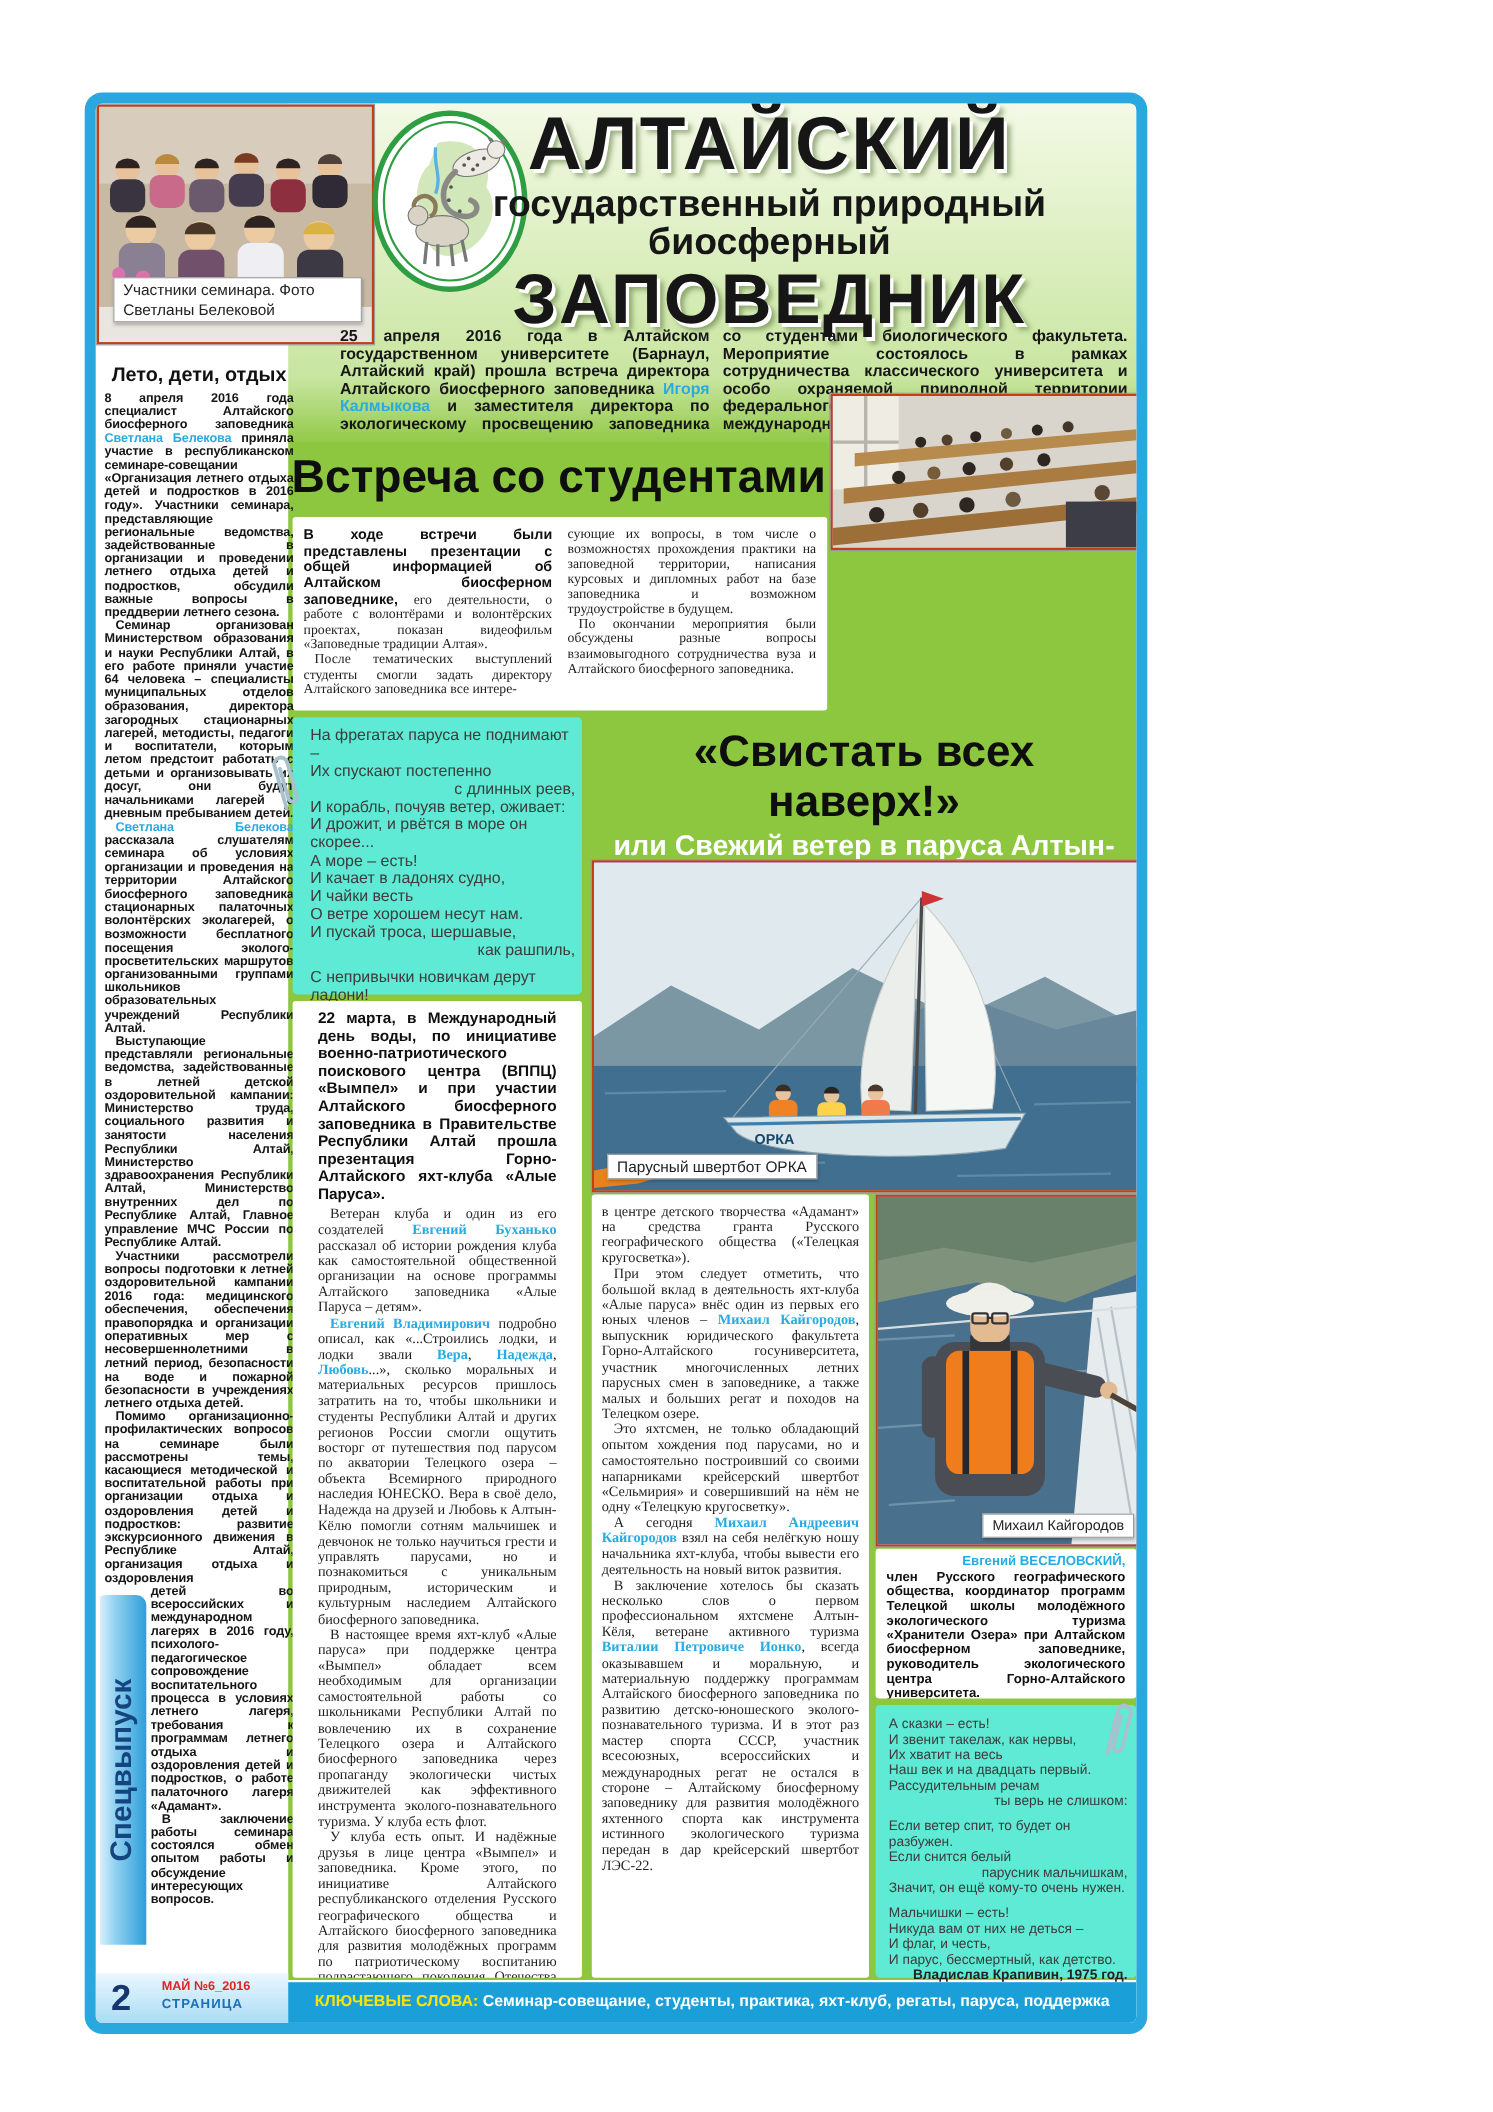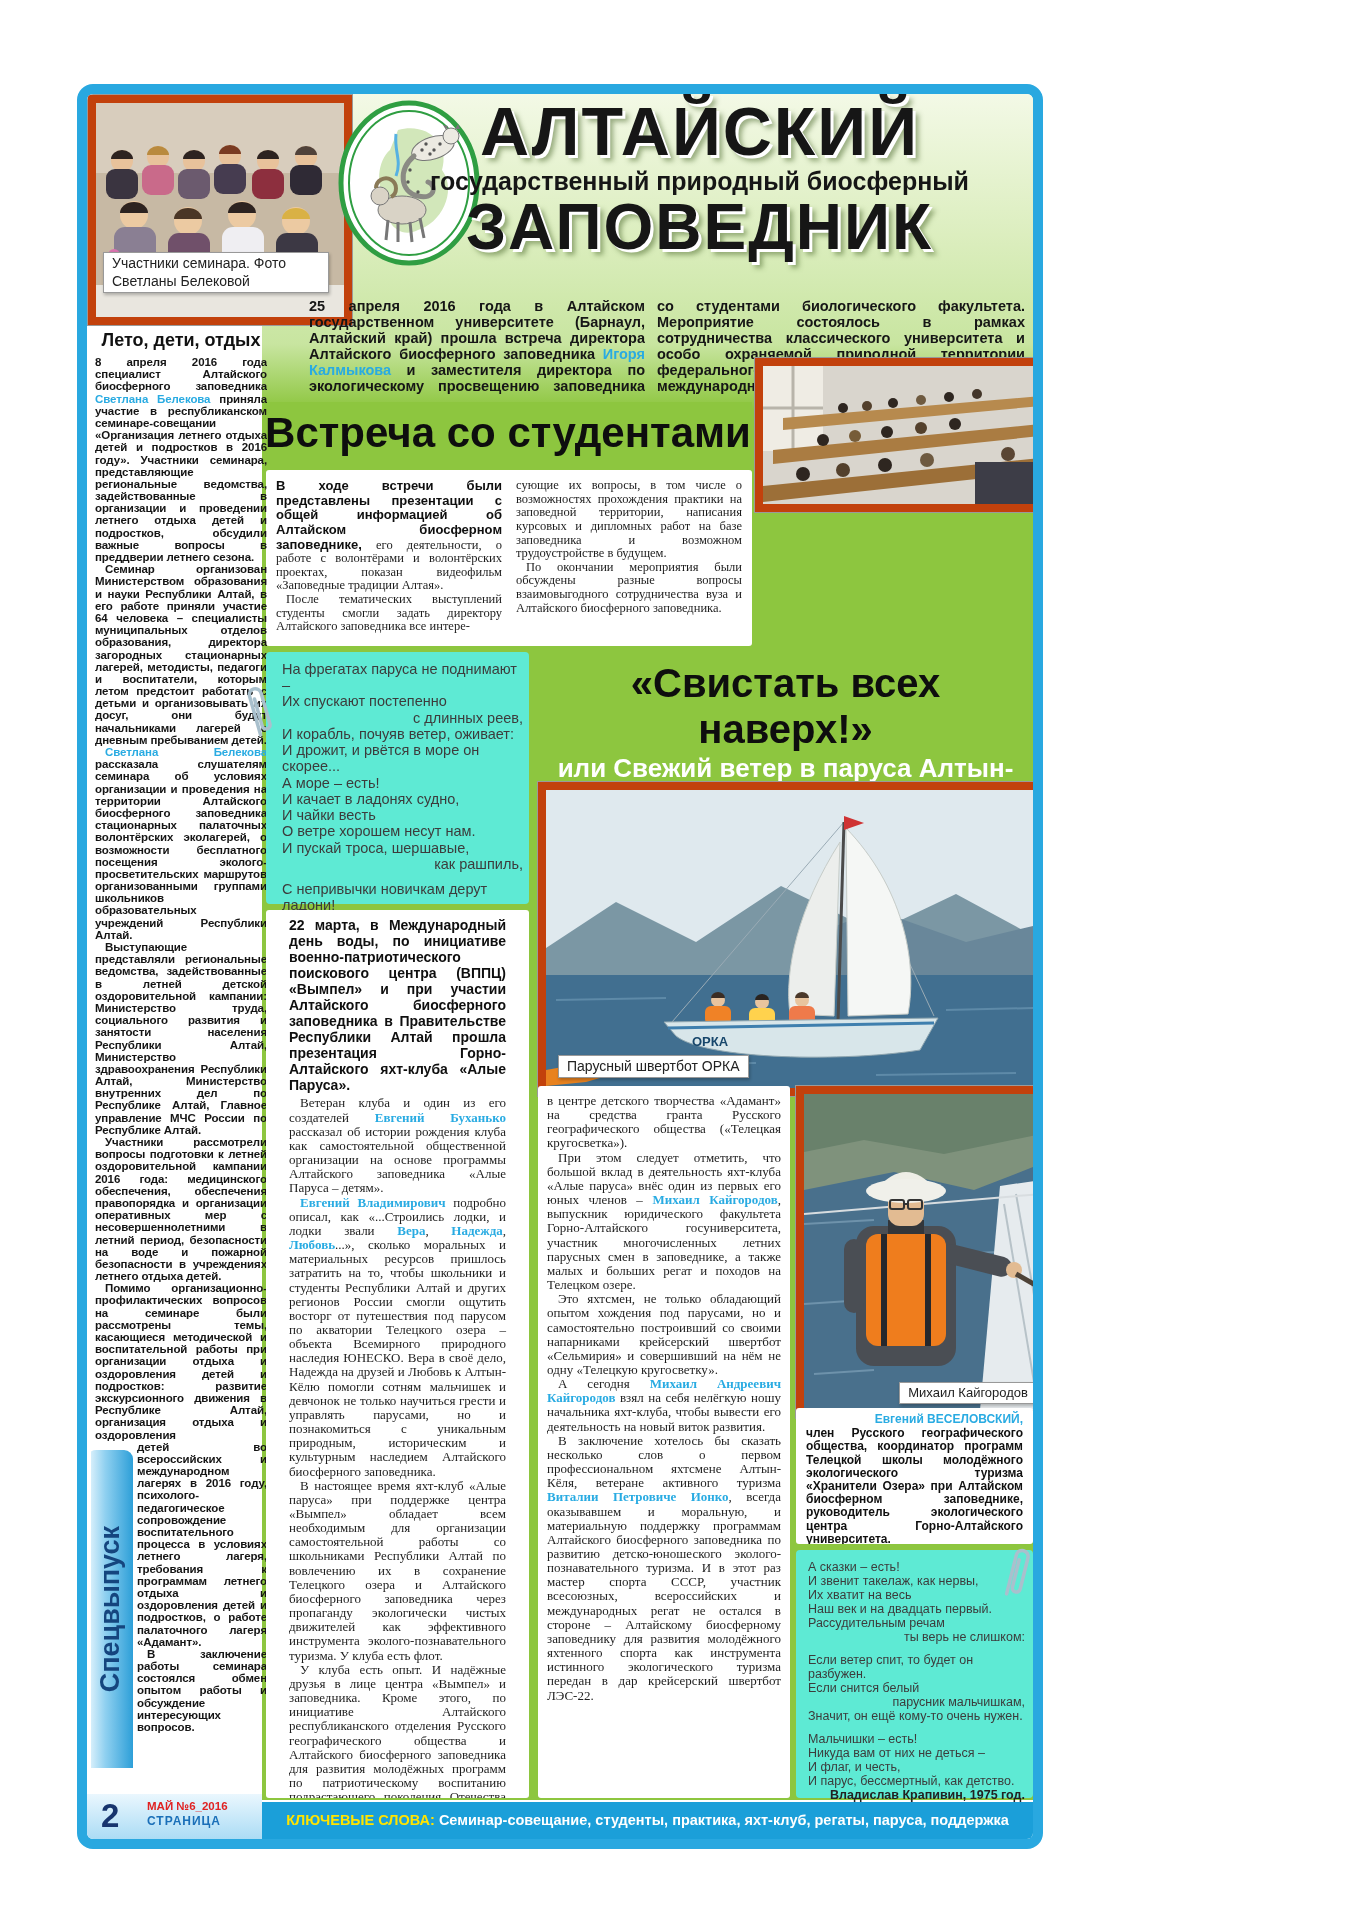--- a/index.html
+++ b/index.html
@@ -2,30 +2,30 @@
 <html><head>
 <meta charset="utf-8">
 <style>
   html,body{margin:0;padding:0;background:#ffffff;}
   body{width:1357px;height:1920px;position:relative;font-family:"Liberation Sans",sans-serif;}
   .abs{position:absolute;}
   .page{position:absolute;left:77px;top:84px;width:966px;height:1765px;box-sizing:border-box;
         border:10px solid #29a8e0;border-radius:16px;background:#fff;overflow:hidden;}
   .panel{position:absolute;left:175px;top:0;width:771px;height:1706px;
          background:linear-gradient(180deg,#f3f9e6 0px,#dcEEbf 140px,#c8e5a0 250px,#8dc63f 315px,#8dc63f 100%);}
-  .photo{position:absolute;border:8px solid #c2410c;outline:1px solid #9a9a9a;background:#c4b5fd;overflow:hidden;}
+  .photo{position:absolute;border:2px solid #c2410c;outline:1px solid #9a9a9a;background:#c4b5fd;overflow:hidden;}
   .photo svg{display:block;}
   .cap{position:absolute;background:#fff;border:1px solid #999;padding:2px 8px;
        font:14px/1.25 "Liberation Sans",sans-serif;color:#222;box-shadow:1px 2px 3px rgba(0,0,0,.25);}
   .blue{color:#29abe2;}
   .b{font-weight:bold;}
   
   .mast{position:absolute;left:340px;top:4px;width:545px;text-align:center;color:#161616;font-weight:bold;}
   .m1{font-size:68px;line-height:.98;letter-spacing:2px;text-shadow:3px 3px 0 #fff,6px 6px 5px rgba(70,100,40,.5);}
-  .m2{font-size:25px;line-height:1.05;margin:3px 0 2px;}
+  .m2{font-size:34px;line-height:1.05;margin:3px 0 2px;}
   .m3{font-size:64px;line-height:.98;letter-spacing:2px;text-shadow:3px 3px 0 #fff,6px 6px 5px rgba(70,100,40,.5);}
   .logo{position:absolute;left:251px;top:6px;width:142px;height:166px;}
   
   .intro{position:absolute;font-weight:bold;font-size:14.5px;line-height:1.1;text-align:justify;color:#161616;overflow:hidden;}
   .ic1{left:222px;top:205px;width:336px;height:96px;}
   .ic2{left:570px;top:205px;width:368px;height:96px;}
   
   .band1{position:absolute;left:177px;top:308px;width:488px;height:62px;background:#8dc63f;
          text-align:center;font-weight:bold;font-size:42px;line-height:62px;color:#0e0e0e;}
   .band2{position:absolute;left:451px;top:560px;width:495px;height:124px;background:#8dc63f;text-align:center;font-weight:bold;}

